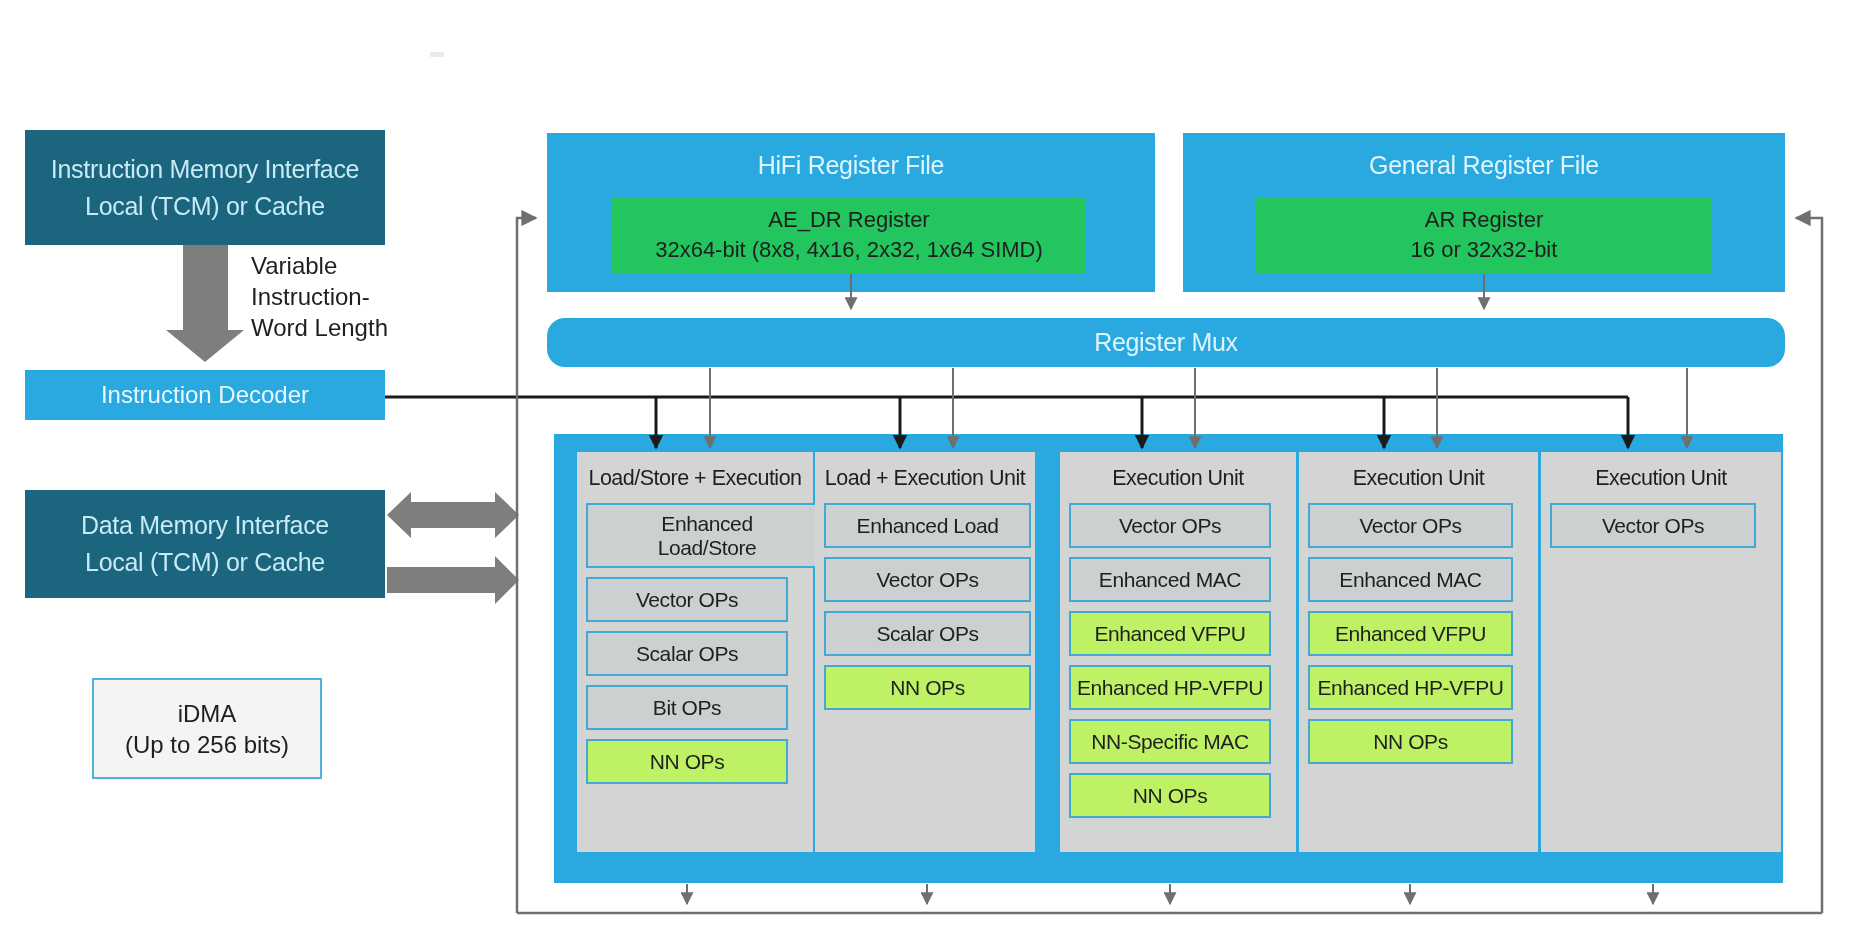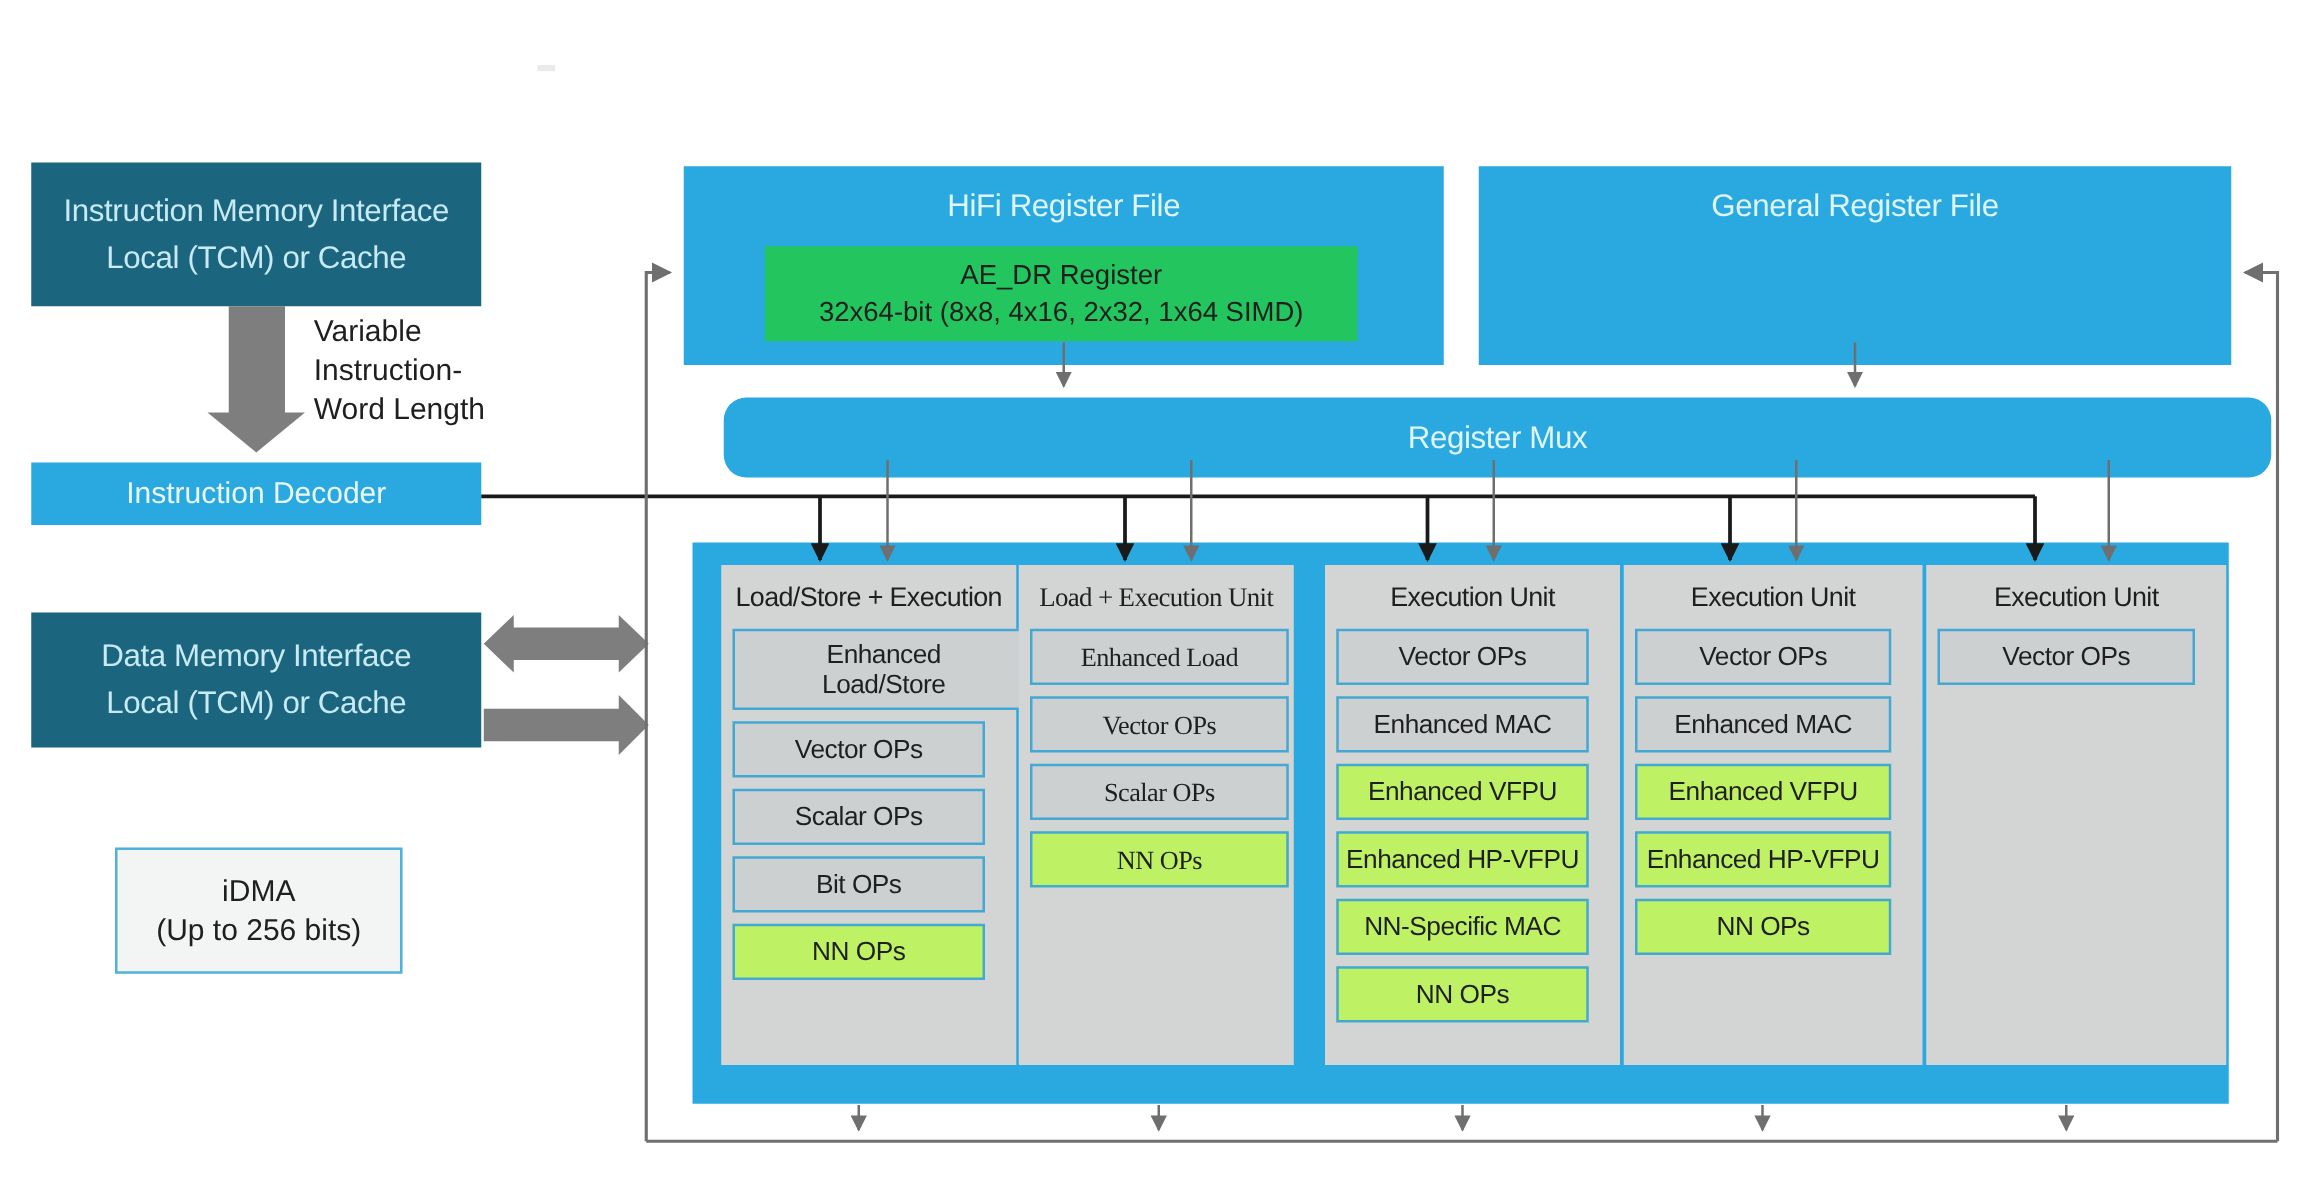--- a/index.html
+++ b/index.html
@@ -69,23 +69,27 @@
   <div class="abs box-blue" style="left:547px;top:133px;width:608px;height:159px;">
     <div class="abs flexc rf-title" style="left:0;top:0;width:608px;height:64px;">HiFi Register File</div>
     <div class="abs flexc inner-reg" style="left:65px;top:64px;width:474px;height:76px;">
       <span>AE_DR Register</span>
       <span>32x64-bit (8x8, 4x16, 2x32, 1x64 SIMD)</span>
     </div>
   </div>
 
   <div class="abs box-blue" style="left:1183px;top:133px;width:602px;height:159px;">
     <div class="abs flexc rf-title" style="left:0;top:0;width:602px;height:64px;">General Register File</div>
-  </div>
-
-  <div class="abs flexc box-blue rf-title" style="left:579px;top:318px;width:1238px;height:64px;">Register Mux</div>
+    <div class="abs flexc inner-reg" style="left:73px;top:64px;width:456px;height:76px;">
+      <span>AR Register</span>
+      <span>16 or 32x32-bit</span>
+    </div>
+  </div>
+
+  <div class="abs flexc box-blue rf-title" style="left:547px;top:318px;width:1238px;height:49px;">Register Mux</div>
 
   <div class="abs bigbox" style="left:554px;top:434px;width:1229px;height:449px;"></div>
   <div id="cols-host">
       <div class="exec-col" style="left: 577px; top: 452px; width: 220px; height: 400px;">
         <div class="col-title">Load/Store + Execution</div>
         <div class="item" style="left: 9px; top: 51px; width: 242px; height: 65px;">
           <span>Enhanced</span>
           <span>Load/Store</span>
         </div>
         <div class="item" style="left: 9px; top: 125px; width: 202px; height: 45px;">
@@ -94,21 +98,21 @@
         <div class="item" style="left: 9px; top: 179px; width: 202px; height: 45px;">
           <span>Scalar OPs</span>
         </div>
         <div class="item" style="left: 9px; top: 233px; width: 202px; height: 45px;">
           <span>Bit OPs</span>
         </div>
         <div class="item white" style="left: 9px; top: 287px; width: 202px; height: 45px;">
           <span>NN OPs</span>
         </div>
       </div>
-      <div class="exec-col" style="left: 815px; top: 452px; width: 204px; height: 400px; font-family: Liberation Serif, serif;">
+      <div class="exec-col" style="left: 815px; top: 452px; width: 204px; height: 400px;">
         <div class="col-title">Load + Execution Unit</div>
         <div class="item" style="left: 9px; top: 51px; width: 207px; height: 45px;">
           <span>Enhanced Load</span>
         </div>
         <div class="item" style="left: 9px; top: 105px; width: 207px; height: 45px;">
           <span>Vector OPs</span>
         </div>
         <div class="item" style="left: 9px; top: 159px; width: 207px; height: 45px;">
           <span>Scalar OPs</span>
         </div>

